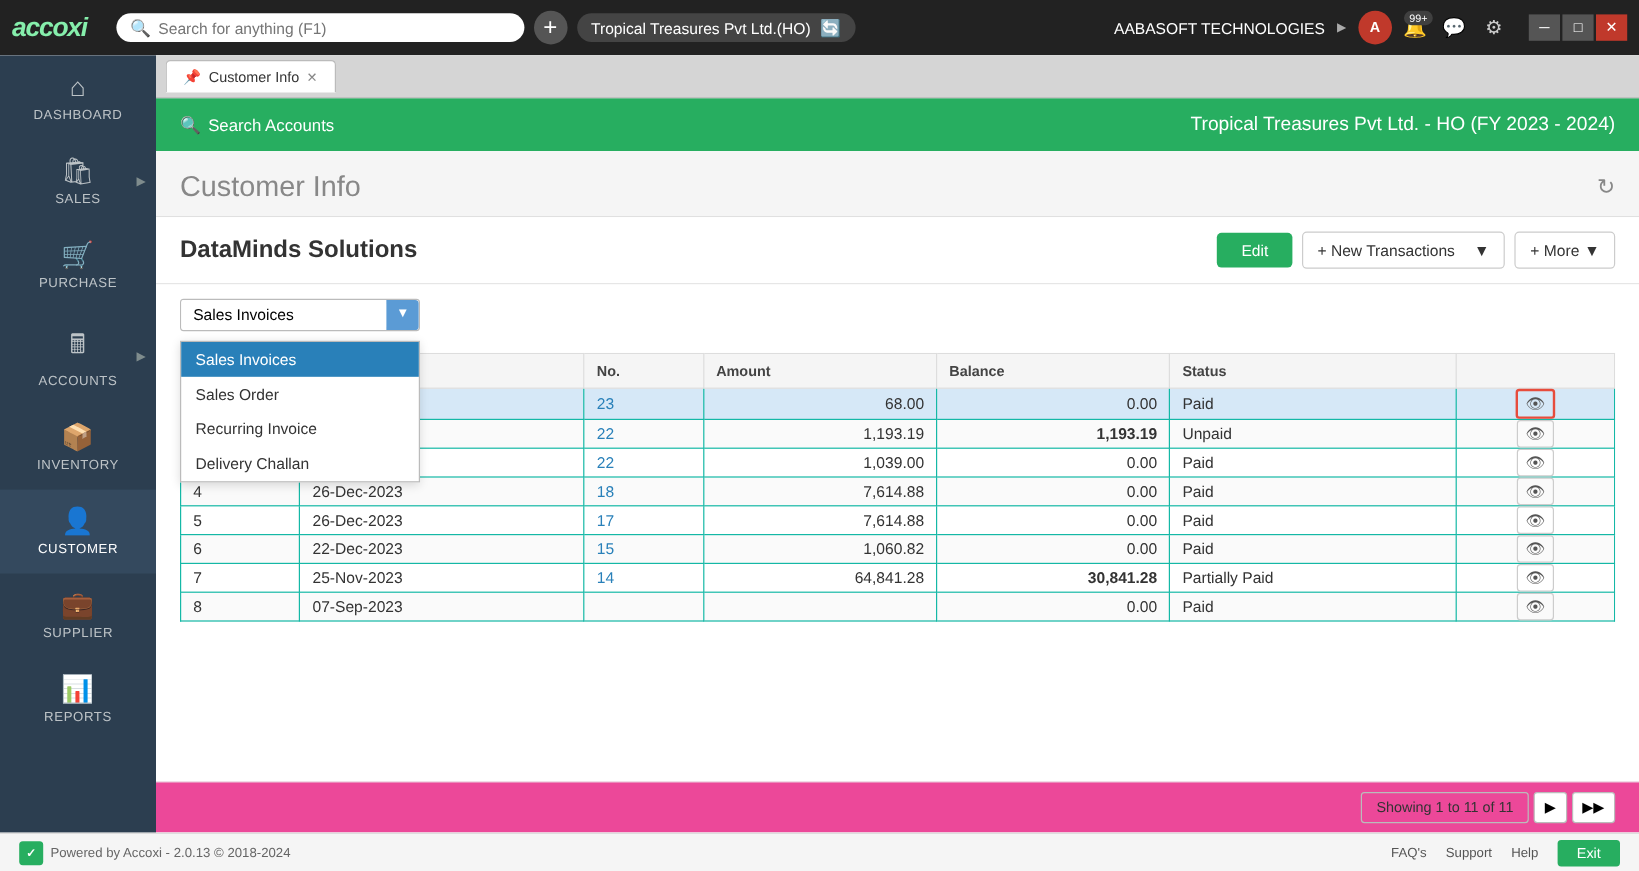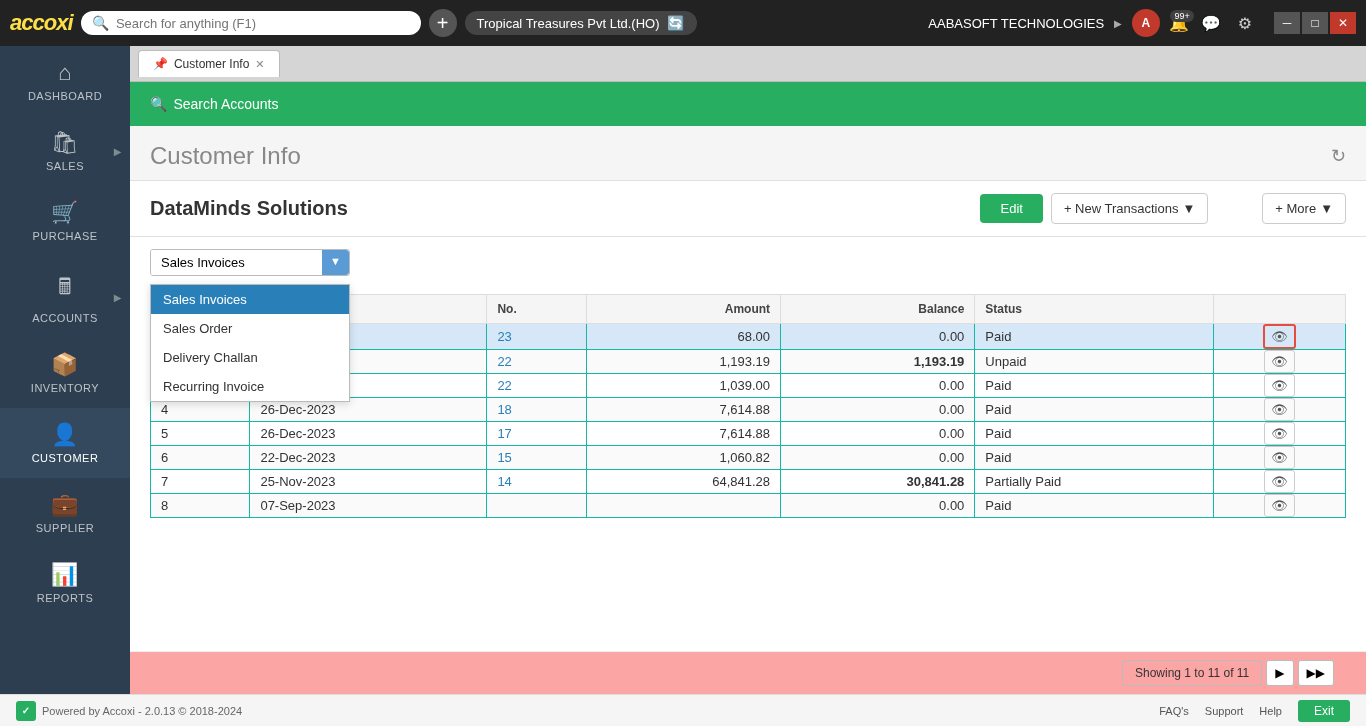--- a/index.html
+++ b/index.html
@@ -9,25 +9,25 @@
     .topbar {
       height: 46px;
       background: #222;
       display: flex;
       align-items: center;
       padding: 0 10px;
       gap: 8px;
       flex-shrink: 0;
     }
     .logo {
-      color: #fde047;
+      color: #86efac;
       font-size: 22px;
       font-weight: bold;
       font-style: italic;
-      margin-right: 0;
+      margin-right: 16px;
       letter-spacing: -1px;
     }
     .search-bar {
       display: flex;
       align-items: center;
       background: #fff;
       border-radius: 20px;
       padding: 4px 12px;
       width: 340px;
       gap: 6px;
@@ -227,27 +227,27 @@
     .header-actions { display: flex; gap: 8px; align-items: center; }
     .btn-edit {
       background: #27ae60; color: #fff;
       border: none; border-radius: 4px;
       padding: 7px 20px; font-size: 13px; cursor: pointer;
     }
     .btn-new-trans {
       background: #fff; color: #333;
       border: 1px solid #ccc; border-radius: 4px;
       padding: 7px 12px; font-size: 13px; cursor: pointer;
-      display: flex; align-items: center; gap: 4px;
+      display: flex; align-items: center; gap: 16px;
     }
     .btn-more {
       background: #fff; color: #333;
       border: 1px solid #ccc; border-radius: 4px;
       padding: 7px 12px; font-size: 13px; cursor: pointer;
-      display: flex; align-items: center; gap: 4px; margin-left: 46px;
+      display: flex; align-items: center; gap: 4px;
     }
 
     
     .section-tabs {
       display: flex;
       padding: 0 20px;
       border-bottom: 1px solid #ddd;
       background: #fff;
       gap: 4px;
     }
@@ -331,21 +331,21 @@
     }
     .data-table th {
       background: #f5f5f5;
       border: 1px solid #ddd;
       padding: 7px 10px;
       text-align: left;
       font-weight: 600;
       color: #444;
       font-size: 12px;
     }
-    .data-table th.right { text-align: right; }
+    .data-table th.right { }
     .data-table td {
       border: 1px solid #14b8a6;
       padding: 0 10px;
       color: #333;
     }
     .data-table td.right { text-align: right; }
     .data-table tr:nth-child(even) { background: #fafafa; }
     .data-table tr.highlighted { background: #d6e8f7; }
 
     .link-text { color: #2980b9; cursor: pointer; text-decoration: none; }
@@ -359,23 +359,23 @@
     .view-icon-btn.highlighted-btn {
       border: 2px solid #e74c3c;
       color: #555;
     }
 
     
     .pagination-bar {
       display: flex;
       justify-content: flex-end;
       align-items: center;
-      padding: 8px 32px;
+      padding: 8px 20px;
       border-top: 1px solid #eee;
-      background: #fca5a5;
+      background: #ec4899;
       gap: 4px;
     }
     .pagination-info {
       border: 1px solid #bbb;
       border-radius: 3px;
       padding: 5px 12px;
       font-size: 12px;
       color: #333;
     }
     .pagination-btn {
@@ -495,20 +495,21 @@
         <span>Customer Info</span>
         <span class="tab-close">✕</span>
       </div>
     </div>
 
     <div class="green-header">
       <div class="search-accounts">
         <span>🔍</span>
         <span>Search Accounts</span>
       </div>
+      <span>Tropical Treasures Pvt Ltd. - HO (FY 2023 - 2024)</span>
     </div>
 
     <div class="page-content">
 
       <div class="page-header">
         <span class="page-title-text">Customer Info</span>
         <button class="refresh-btn">↻</button>
       </div>
 
       <div class="customer-header">
@@ -531,22 +532,22 @@
 
         <div class="dropdown-container">
           <div class="dropdown-trigger-wrap">
             <span class="dropdown-label-part">Sales Invoices</span>
             <span class="dropdown-arrow">▼</span>
           </div>
 
           <div class="dropdown-menu">
             <div class="dropdown-menu-item selected">Sales Invoices</div>
             <div class="dropdown-menu-item">Sales Order</div>
+            <div class="dropdown-menu-item">Recurring Invoice</div>
             <div class="dropdown-menu-item">Delivery Challan</div>
-            <div class="dropdown-menu-item">Recurring Invoice</div>
           </div>
         </div>
 
         <div style="overflow-y:auto; flex:1; position: relative;">
           <table class="data-table">
             <thead>
               <tr>
                 <th>No.</th>
                 <th>Date</th>
                 <th>No.</th>

